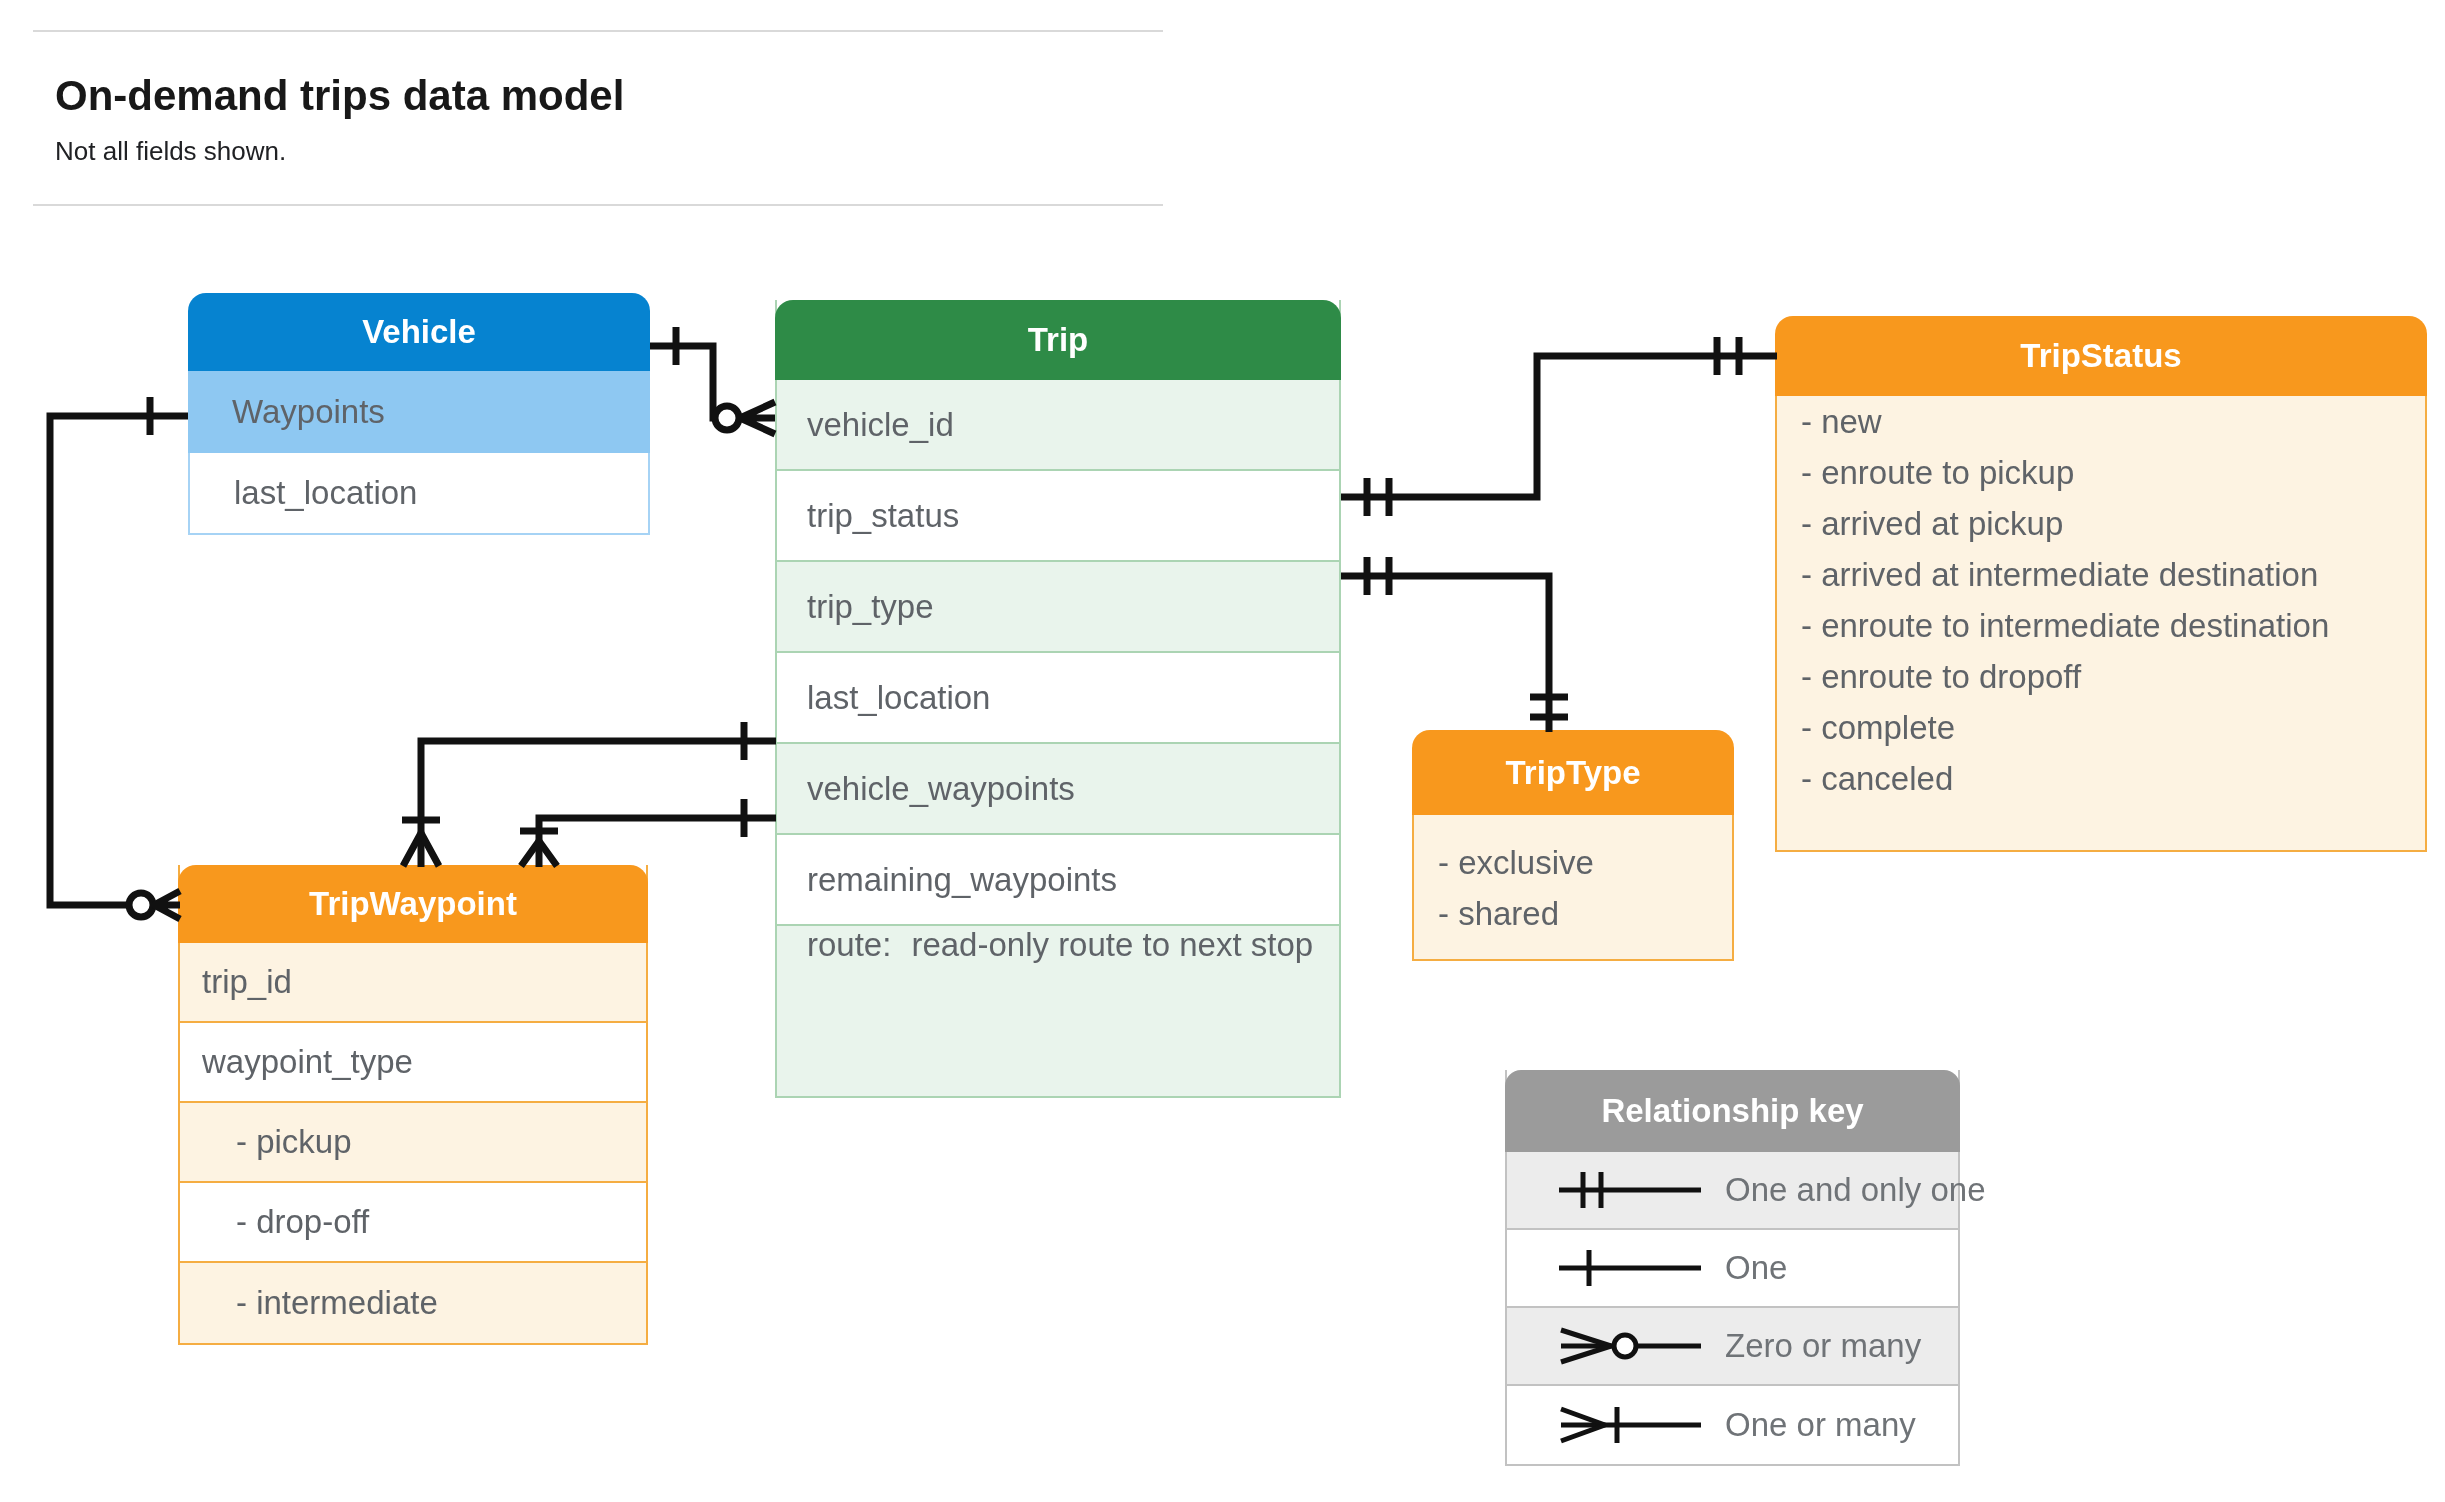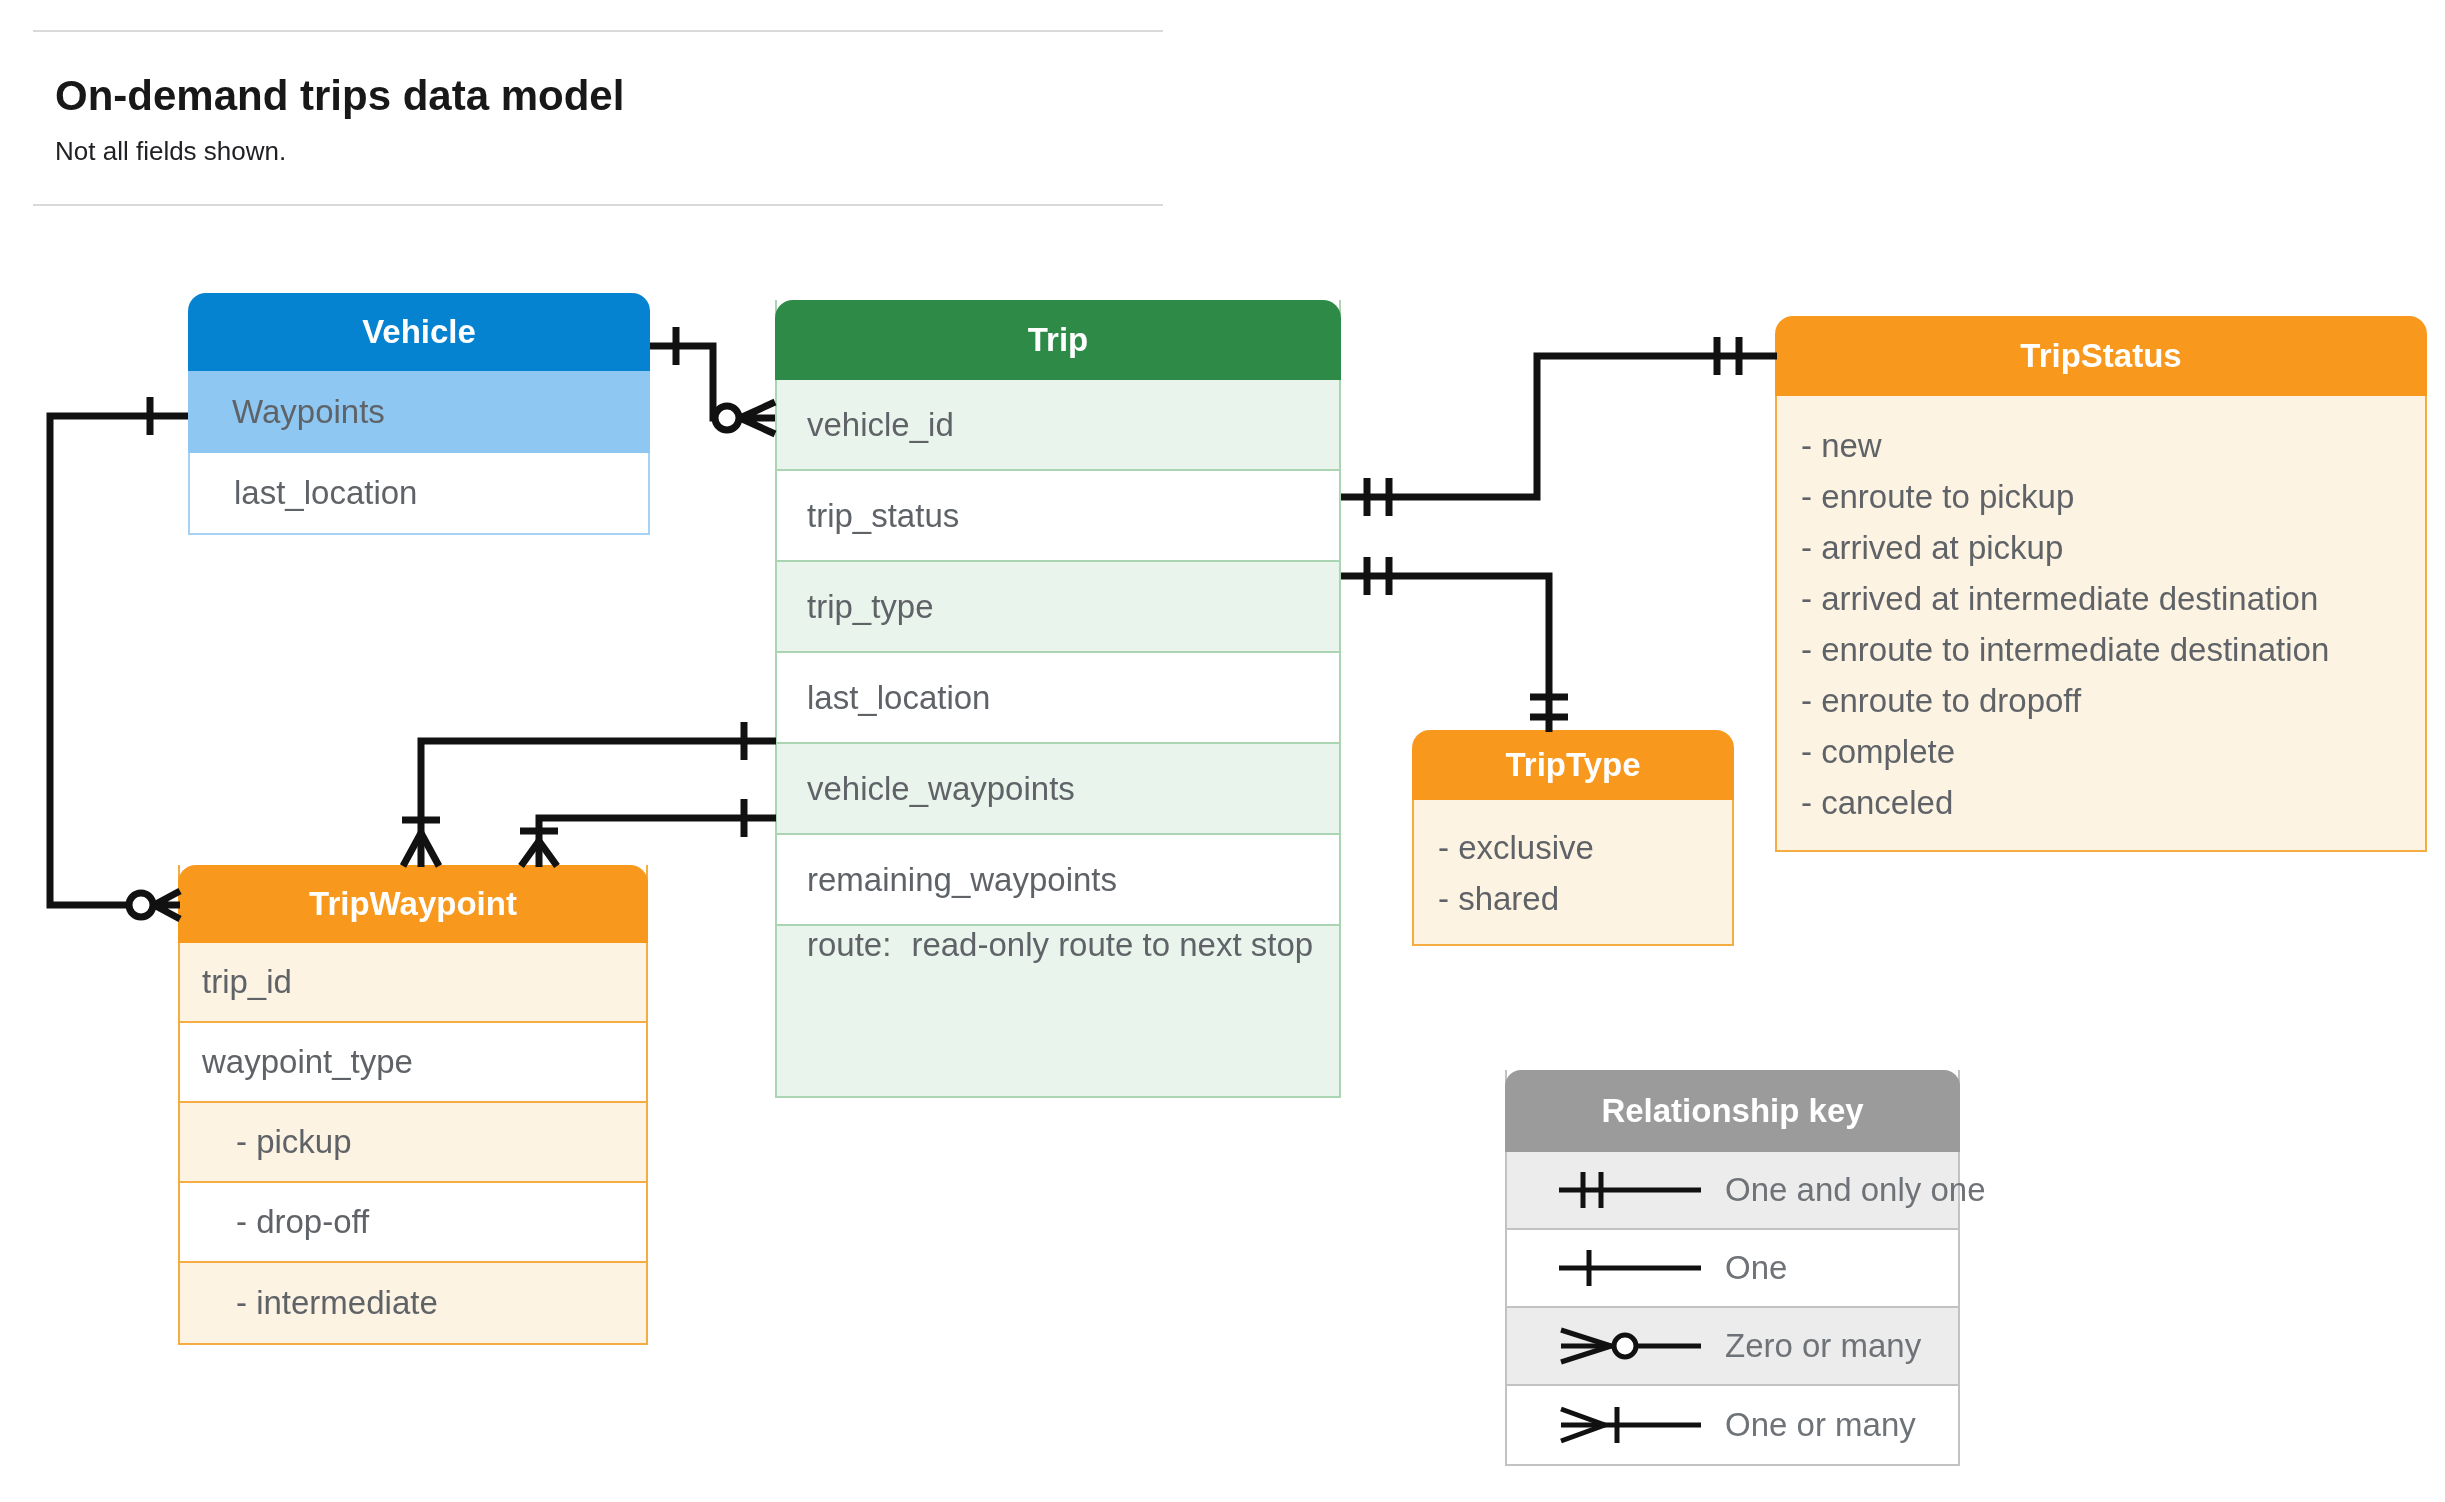--- a/index.html
+++ b/index.html
@@ -45,24 +45,24 @@
   .trip .row.route{height:170px;flex-direction:row;align-items:flex-start;justify-content:flex-start;gap:20px;}
 
   
   .orange .hd{background:var(--orange-header);}
   .orange-body{box-sizing:border-box;background:var(--orange-row);border:2px solid var(--orange-border);border-top:none;
     font-size:33px;color:var(--text);padding-left:24px;}
   .orange-body .item{line-height:51px;white-space:nowrap;}
 
   .trip-status{left:1775px;top:316px;width:652px;}
   .trip-status .hd{height:80px;}
-  .trip-status .orange-body{height:456px;padding-top:24px;}
+  .trip-status .orange-body{height:456px;}
 
   .trip-type{left:1412px;top:730px;width:322px;}
-  .trip-type .hd{height:70px;}
+  .trip-type .hd{height:85px;}
   .trip-type .orange-body{height:146px;padding-top:22px;}
 
   .trip-waypoint{left:178px;top:865px;width:470px;border:2px solid var(--orange-border);border-top:none;}
   .trip-waypoint .hd{height:78px;margin:0 -2px;}
   .trip-waypoint .row{height:80px;border-bottom:2px solid var(--orange-border);}
   .trip-waypoint .row:last-child{border-bottom:none;}
   .trip-waypoint .row.cream{background:var(--orange-row);}
   .trip-waypoint .row.indent{padding-left:56px;}
 
   

